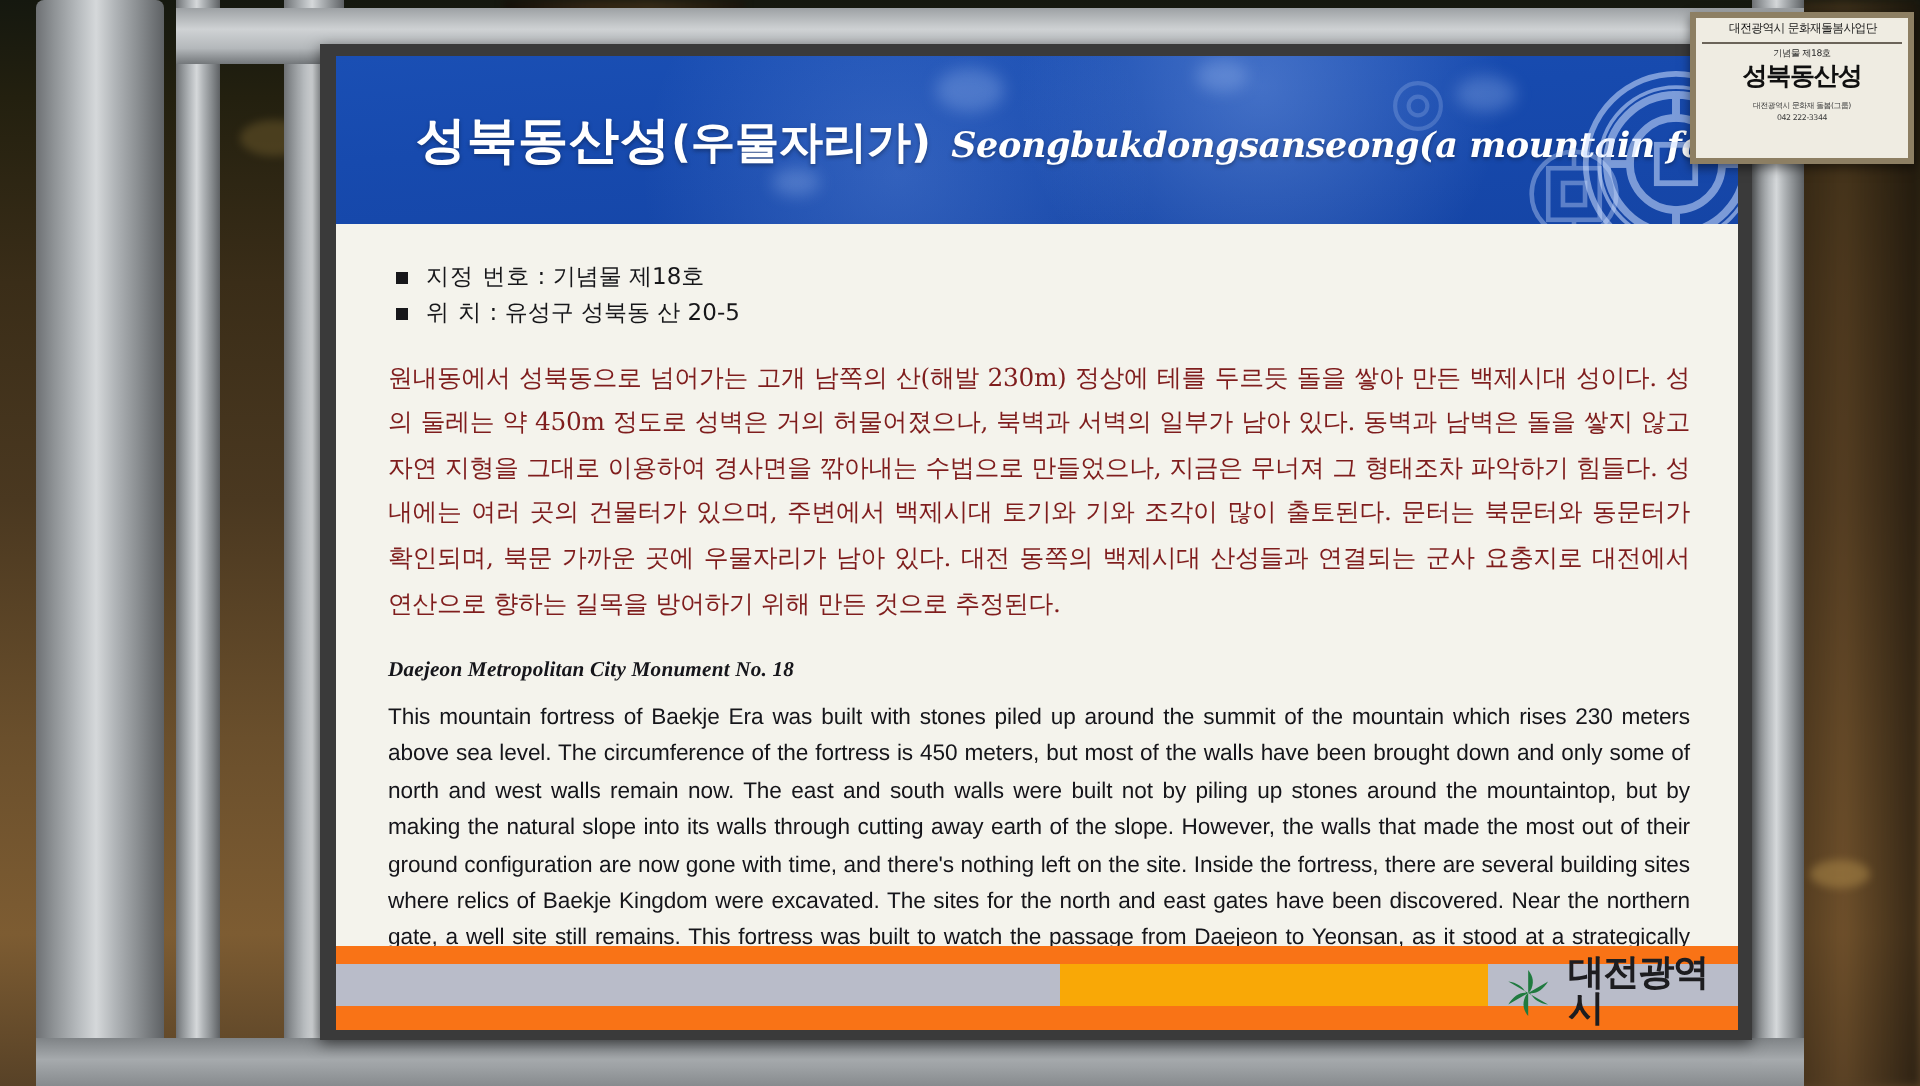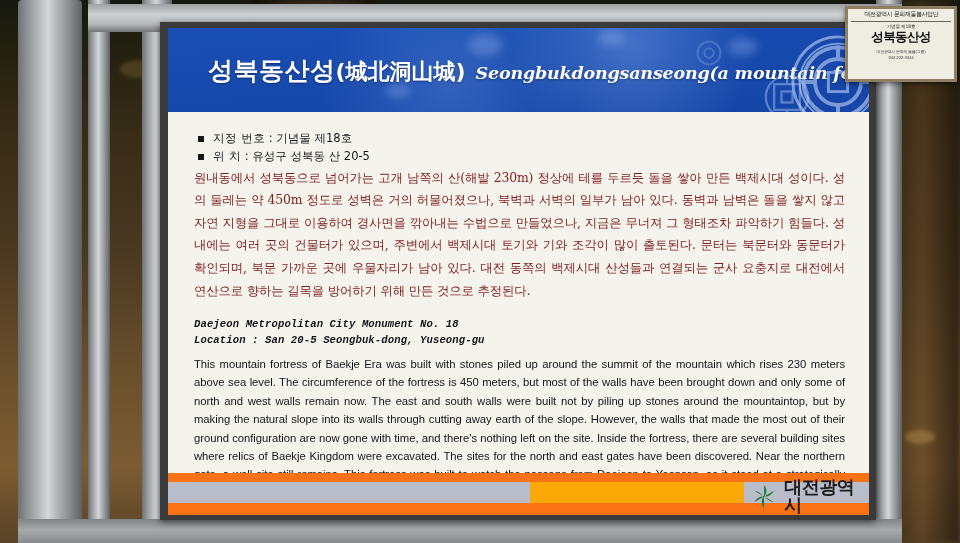--- a/index.html
+++ b/index.html
@@ -130,21 +130,21 @@
   .emblem { position: absolute; opacity: .55; }
 
   
   #body-area {
     position: absolute;
     left: 0; right: 0;
     top: 84px; bottom: 42px;
     padding: 18px 24px 0 26px;
     background: #f4f3ec;
   }
-  #meta-list { margin-bottom: 1px; }
+  #meta-list { margin-bottom: 12px; }
   .meta-row {
     display: flex;
     align-items: center;
     font-family: "DejaVu Sans", sans-serif;
     font-size: 11.5px;
     color: #17171a;
     line-height: 1.55;
     margin-left: 4px;
   }
   .meta-sq {
@@ -159,21 +159,21 @@
     font-family: "DejaVu Serif", serif;
     font-size: 12.4px;
     line-height: 1.82;
     color: #7f1d1d;
     text-align: justify;
     letter-spacing: -.15px;
     margin-bottom: 15px;
   }
 
   .en-head {
-    font-family: Liberation Mono, monospace;
+    font-family: Liberation Serif, serif;
     font-style: italic;
     font-weight: bold;
     font-size: 10.6px;
     color: #15151a;
     line-height: 1.5;
     letter-spacing: .1px;
   }
   #en-body {
     margin-top: 6px;
     font-family: "Liberation Sans", sans-serif;
@@ -299,21 +299,21 @@
     <div id="sign-inner">
 
       <div id="header-band">
         <div class="hdr-dot" style="left:300px;top:6px;width:34px;height:22px;"></div>
         <div class="hdr-dot" style="left:430px;top:2px;width:26px;height:16px;"></div>
         <div class="hdr-dot" style="left:560px;top:10px;width:30px;height:18px;"></div>
         <div class="hdr-dot" style="left:218px;top:56px;width:24px;height:14px;"></div>
 
         <div id="title-row">
           <span id="title-ko">성북동산성</span>
-          <span id="title-hanja">(城北洞山城)</span>
+          <span id="title-hanja">(우물자리가)</span>
           <span id="title-en">Seongbukdongsanseong(a mountain fortress)</span>
         </div>
 
         <svg class="emblem" style="left:622px;top:6px;" width="96" height="96" viewBox="0 0 100 100">
           <circle cx="50" cy="50" r="47" fill="none" stroke="#cfe0ff" stroke-width="3"></circle>
           <circle cx="50" cy="50" r="40" fill="none" stroke="#cfe0ff" stroke-width="2"></circle>
           <path d="M50 14 A36 36 0 0 1 86 50 L74 50 A24 24 0 0 0 50 26 Z" fill="none" stroke="#cfe0ff" stroke-width="4"></path>
           <path d="M86 50 A36 36 0 0 1 50 86 L50 74 A24 24 0 0 0 74 50 Z" fill="none" stroke="#cfe0ff" stroke-width="4"></path>
           <path d="M50 86 A36 36 0 0 1 14 50 L26 50 A24 24 0 0 0 50 74 Z" fill="none" stroke="#cfe0ff" stroke-width="4"></path>
           <path d="M14 50 A36 36 0 0 1 50 14 L50 26 A24 24 0 0 0 26 50 Z" fill="none" stroke="#cfe0ff" stroke-width="4"></path>
@@ -347,21 +347,20 @@
             <span class="meta-sq"></span>
             <span class="meta-label">위      치</span>
             <span>&nbsp;:&nbsp;</span>
             <span>유성구 성북동 산 20-5</span>
           </div>
         </div>
 
         <p id="ko-body">원내동에서 성북동으로 넘어가는 고개 남쪽의 산(해발 230m) 정상에 테를 두르듯 돌을 쌓아 만든 백제시대 성이다. 성의 둘레는 약 450m 정도로 성벽은 거의 허물어졌으나, 북벽과 서벽의 일부가 남아 있다. 동벽과 남벽은 돌을 쌓지 않고 자연 지형을 그대로 이용하여 경사면을 깎아내는 수법으로 만들었으나, 지금은 무너져 그 형태조차 파악하기 힘들다. 성내에는 여러 곳의 건물터가 있으며, 주변에서 백제시대 토기와 기와 조각이 많이 출토된다. 문터는 북문터와 동문터가 확인되며, 북문 가까운 곳에 우물자리가 남아 있다. 대전 동쪽의 백제시대 산성들과 연결되는 군사 요충지로 대전에서 연산으로 향하는 길목을 방어하기 위해 만든 것으로 추정된다.</p>
 
         <div class="en-head">Daejeon Metropolitan City Monument No. 18</div>
-        <div class="en-head">Location : San 20-5 Seongbuk-dong, Yuseong-gu</div>
 
         <p id="en-body">This mountain fortress of Baekje Era was built with stones piled up around the summit of the mountain which rises 230 meters above sea level. The circumference of the fortress is 450 meters, but most of the walls have been brought down and only some of north and west walls remain now. The east and south walls were built not by piling up stones around the mountaintop, but by making the natural slope into its walls through cutting away earth of the slope. However, the walls that made the most out of their ground configuration are now gone with time, and there's nothing left on the site. Inside the fortress, there are several building sites where relics of Baekje Kingdom were excavated. The sites for the north and east gates have been discovered. Near the northern gate, a well site still remains. This fortress was built to watch the passage from Daejeon to Yeonsan, as it stood at a strategically important location for Baekje's army at that time.</p>
       </div>
 
       <div id="footer-band">
         <div id="footer-gray"></div>
         <div id="footer-orange"></div>
         <div id="footer-brand">
           <svg width="27" height="27" viewBox="0 0 100 100">
             <g fill="#1f7a3f">

